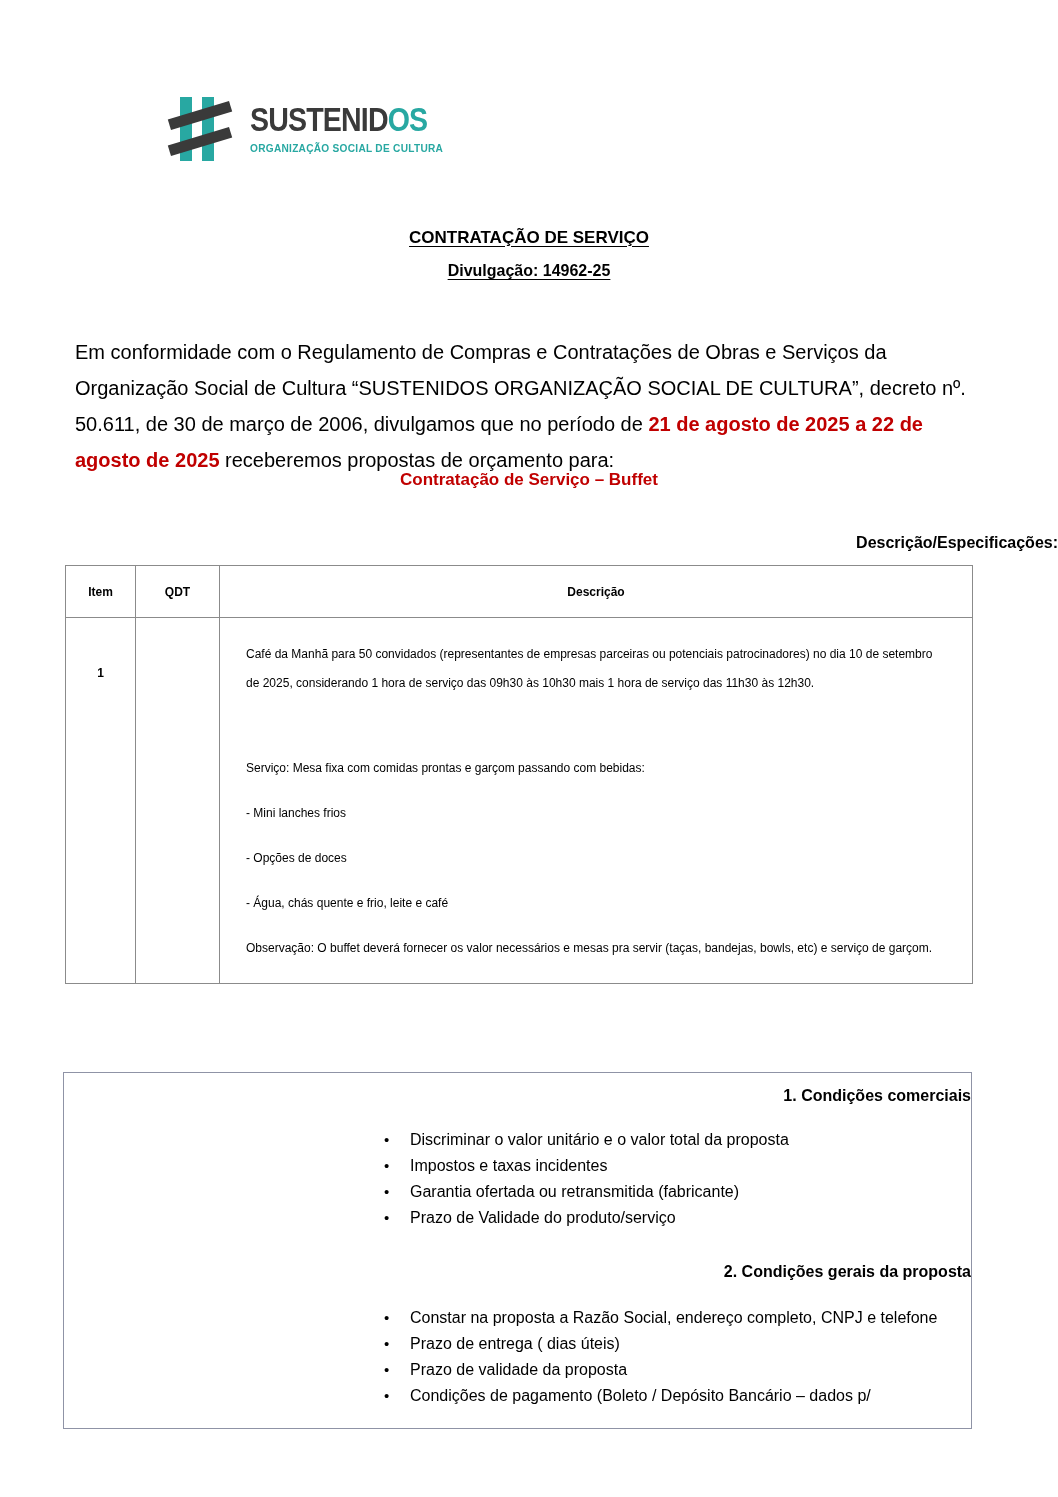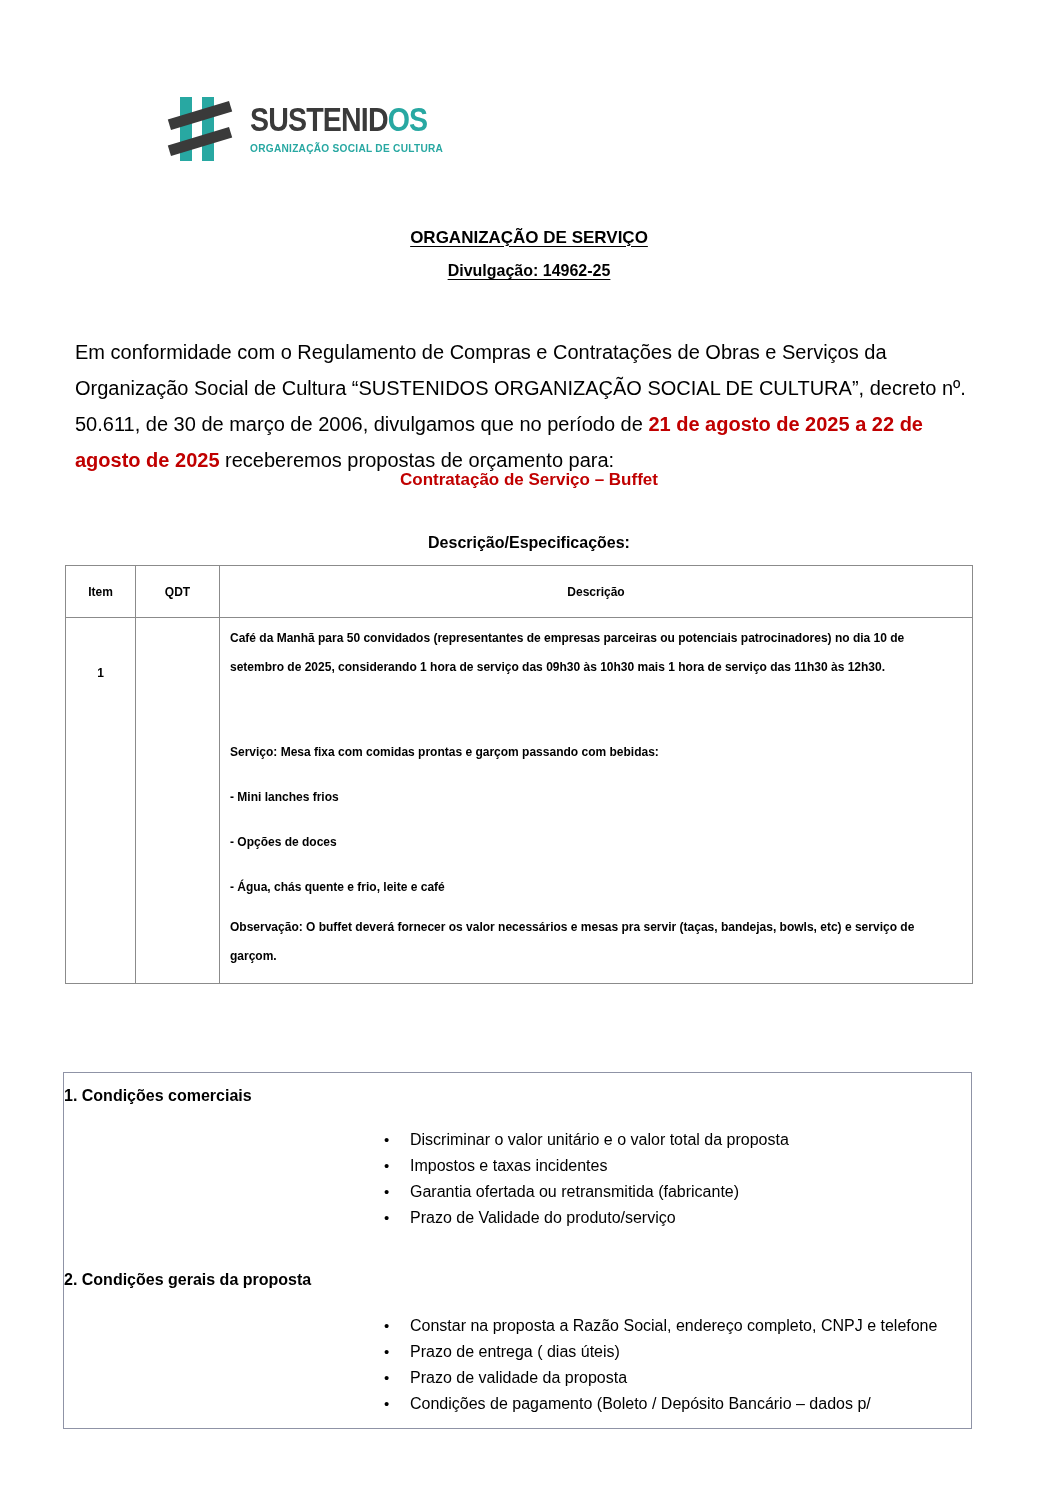--- a/index.html
+++ b/index.html
@@ -20,43 +20,43 @@
   .brand { font-size: 34px; font-weight: bold; letter-spacing: -1px; color: #3a3a3a; transform: scaleX(0.84); transform-origin: left; white-space: nowrap; }
   .brand .teal { color: #28a8a2; }
   .tagline { margin-top: 3px; font-size: 11px; font-weight: bold; color: #28a8a2; letter-spacing: 0.3px; transform: scaleX(0.92); transform-origin: left; white-space: nowrap; }
 
   
   .doc-title { position: absolute; top: 228px; left: 0; width: 100%; text-align: center; font-size: 17px; font-weight: bold; text-decoration: underline; text-underline-offset: 3px; }
   .doc-subtitle { position: absolute; top: 262px; left: 0; width: 100%; text-align: center; font-size: 16px; font-weight: bold; text-decoration: underline; text-underline-offset: 3px; }
   .intro { position: absolute; top: 314px; left: 75px; width: 915px; font-size: 20px; line-height: 36px; }
   .red-bold { color: #c00000; font-weight: bold; }
   .buffet-heading { position: absolute; top: 470px; left: 0; width: 100%; text-align: center; font-size: 17px; font-weight: bold; color: #c00000; }
-  .spec-heading { position: absolute; top: 534px; left: 0; width: 100%; text-align: center; font-size: 16px; font-weight: bold; }
+  .spec-heading { position: absolute; top: 534px; left: 0; width: 100%; text-align: right; font-size: 16px; font-weight: bold; }
   .commercial-heading { position: absolute; top: 1006px; left: 0; width: 100%; text-align: center; font-size: 17px; font-weight: bold; color: #c00000; text-decoration: underline; text-underline-offset: 3px; }
 
   
   table.spec { position: absolute; top: 565px; left: 65px; width: 907px; border-collapse: collapse; table-layout: fixed; }
   table.spec th, table.spec td { border: 1px solid #8b8b8b; font-size: 12px; vertical-align: top; }
   table.spec th { height: 52px; font-weight: bold; text-align: center; vertical-align: middle; padding: 0; }
   col.c-item { width: 70px; }
   col.c-qdt { width: 84px; }
   col.c-desc { width: 753px; }
   td.cell-item { height: 366px; text-align: center; font-weight: bold; padding-top: 48px; }
   td.cell-desc { padding: 6px 12px 0 10px; }
-  .cell-desc p { margin: 0; line-height: 29px; font-weight: bold; }
+  .cell-desc p { margin: 16px; line-height: 29px; }
   .cell-desc p.gap-lg { margin-top: 56px; }
   .cell-desc p.gap-md { margin-top: 16px; }
   .cell-desc p.gap-sm { margin-top: 11px; }
 
   
   .cond-box { position: absolute; top: 1072px; left: 63px; width: 909px; height: 357px; border: 1px solid #8f93a6; padding-top: 14px; }
-  .box-section-title { text-align: left; font-size: 16px; font-weight: bold; }
+  .box-section-title { text-align: right; font-size: 16px; font-weight: bold; }
   .bullet-list { margin-top: 22px; padding-left: 320px; }
   .bullet-list.second { margin-top: 24px; }
-  .box-section-title.second { margin-top: 40px; }
+  .box-section-title.second { margin-top: 32px; }
   .bullet { display: flex; font-size: 16px; line-height: 26px; }
   .bullet .dot { width: 26px; flex: 0 0 26px; font-size: 15px; }
   .bullet .btext { max-width: 548px; }
 </style>
 </head>
 <body>
 
 <div class="page">
 
   <div class="logo">
@@ -65,21 +65,21 @@
       <div class="vbar v2"></div>
       <div class="dbar d1"></div>
       <div class="dbar d2"></div>
     </div>
     <div class="logo-text">
       <div class="brand"><span>SUSTENID</span><span class="teal">OS</span></div>
       <div class="tagline">ORGANIZAÇÃO SOCIAL DE CULTURA</div>
     </div>
   </div>
 
-  <div class="doc-title">ORGANIZAÇÃO DE SERVIÇO</div>
+  <div class="doc-title">CONTRATAÇÃO DE SERVIÇO</div>
   <div class="doc-subtitle">Divulgação: 14962-25</div>
 
   <p class="intro"><span>Em conformidade com o Regulamento de Compras e Contratações de Obras e Serviços da Organização Social de Cultura “SUSTENIDOS ORGANIZAÇÃO SOCIAL DE CULTURA”, decreto nº. 50.611, de 30 de março de 2006, divulgamos que no período de </span><span class="red-bold">21 de agosto de 2025 a 22 de agosto de 2025</span><span> receberemos propostas de orçamento para:</span></p>
 
   <div class="buffet-heading">Contratação de Serviço – Buffet</div>
   <div class="spec-heading">Descrição/Especificações:</div>
 
   <table class="spec">
     <colgroup>
         <col class="c-item">

